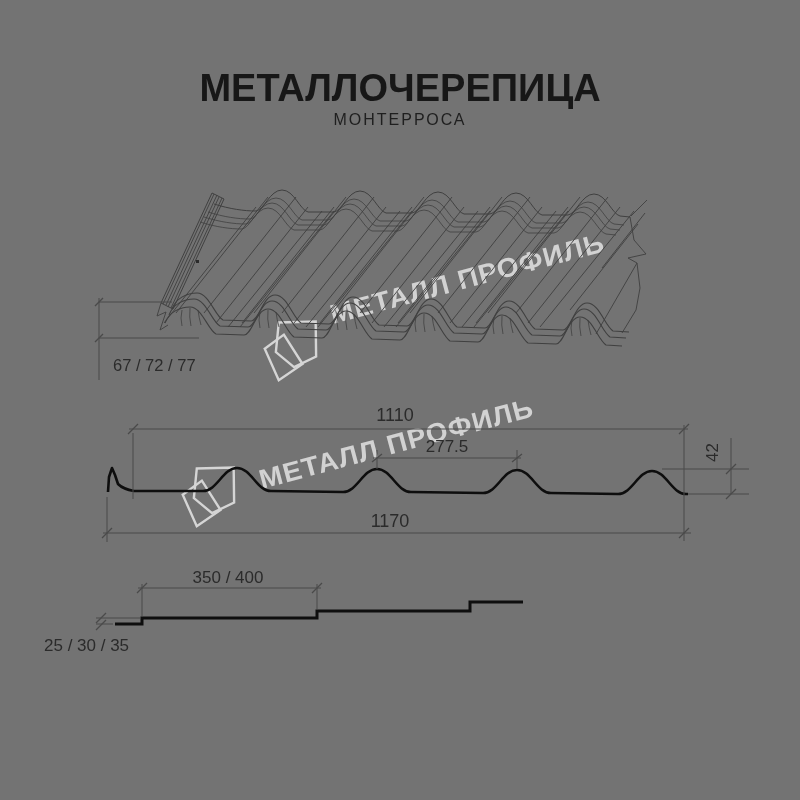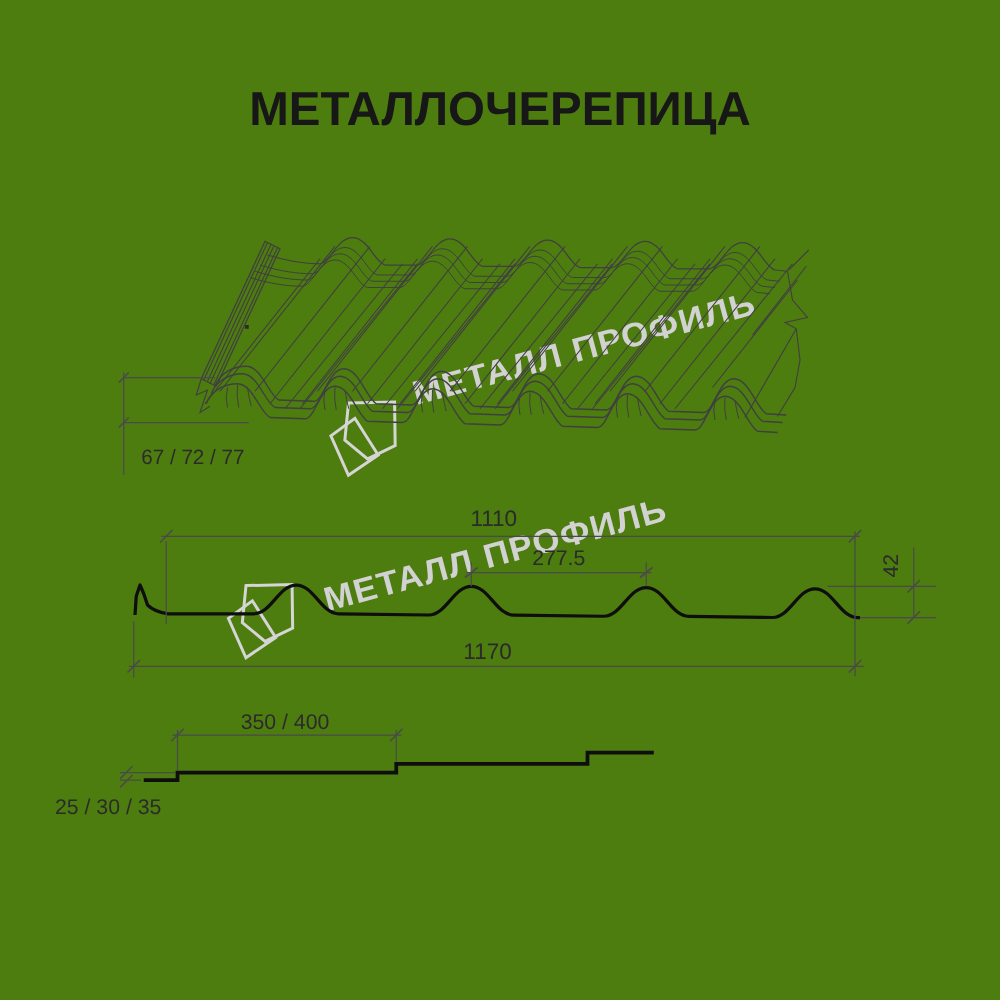--- a/index.html
+++ b/index.html
@@ -1,32 +1,33 @@
 <!DOCTYPE html>
 <html><head>
 <meta charset="utf-8">
 <style>
   html,body{margin:0;padding:0;background:#ffffff;}
-  .stage{position:relative;width:800px;height:800px;background:#4d7c0f;overflow:hidden;
+  .stage{position:relative;width:800px;height:800px;background:#737373;overflow:hidden;
          font-family:"Liberation Sans",sans-serif;}
   .title{position:absolute;left:0;right:0;top:66px;text-align:center;
          font-size:38px;font-weight:800;letter-spacing:0px;color:#171717;line-height:1.2;}
   .subtitle{position:absolute;left:0;right:0;top:110px;text-align:center;
          font-size:16px;font-weight:500;letter-spacing:2px;color:#1f1f1f;line-height:1.2;}
   svg{position:absolute;left:0;top:0;}
   svg text{font-family:"Liberation Sans",sans-serif;}
   .dimtxt{fill:#2b2b2b;}
   .wmtxt{fill:#d2d2d2;font-weight:700;letter-spacing:1px;}
 </style>
 </head>
 <body>
 
 <div class="stage">
 
   <div class="title">МЕТАЛЛОЧЕРЕПИЦА</div>
+  <div class="subtitle">МОНТЕРРОСА</div>
 
   <svg width="800" height="800" viewBox="0 0 800 800">
 
     <g>
 
       <g>
         <g transform="translate(256,322) rotate(-14)" stroke="#d5d5d5" fill="none" stroke-width="2.4">
           <path d="M22,6 L58,14 L50,48 L26,53 L12,34 Z"></path>
           <path d="M2,28 L24,19 L35,52 L8,62 Z"></path>
         </g>

